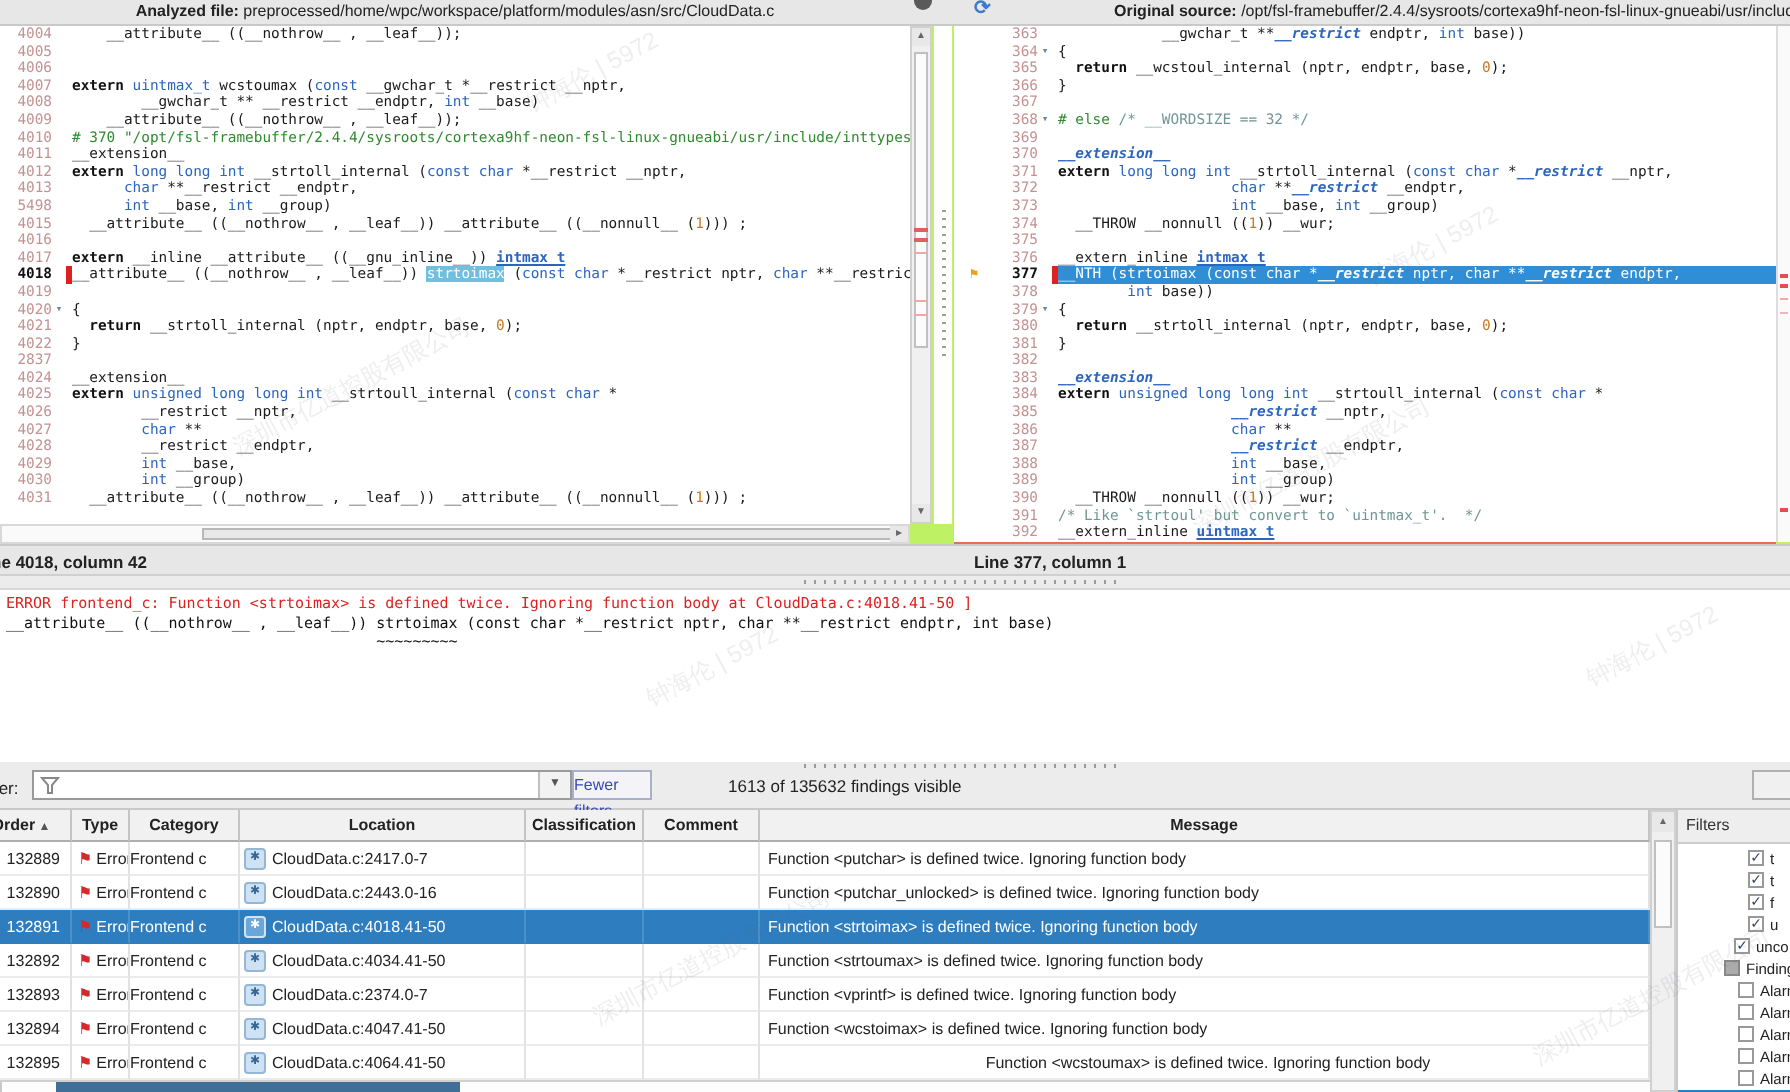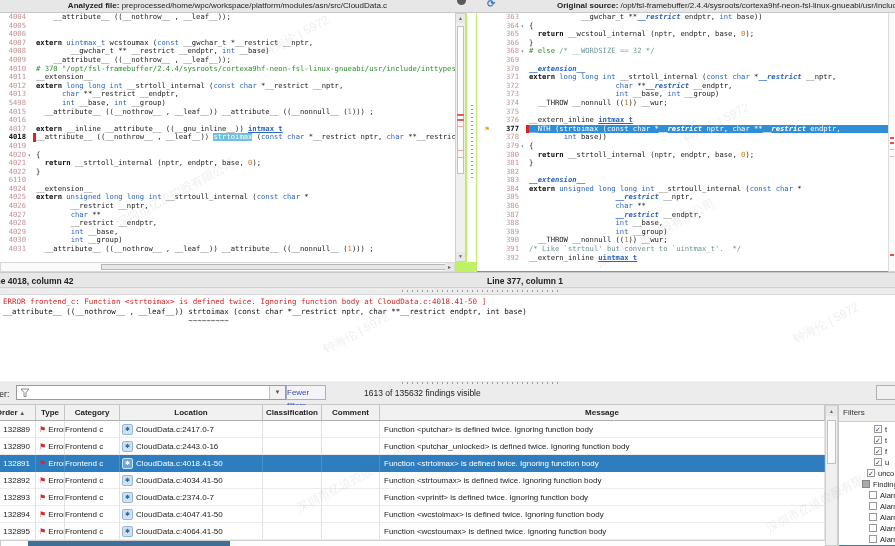--- a/index.html
+++ b/index.html
@@ -147,21 +147,21 @@
       <div class="cl"><span class="ln">4013</span><span class="fold"></span><span class="mark"></span><span class="code"><span class="t-pl">      </span><span class="t-kw">char</span><span class="t-pl"> **__restrict __endptr,</span></span></div>
       <div class="cl"><span class="ln">5498</span><span class="fold"></span><span class="mark"></span><span class="code"><span class="t-pl">      </span><span class="t-kw">int</span><span class="t-pl"> __base, </span><span class="t-kw">int</span><span class="t-pl"> __group)</span></span></div>
       <div class="cl"><span class="ln">4015</span><span class="fold"></span><span class="mark"></span><span class="code"><span class="t-pl">  __attribute__ ((__nothrow__ , __leaf__)) __attribute__ ((__nonnull__ (</span><span class="t-nu">1</span><span class="t-pl">))) ;</span></span></div>
       <div class="cl"><span class="ln">4016</span><span class="fold"></span><span class="mark"></span><span class="code"></span></div>
       <div class="cl"><span class="ln">4017</span><span class="fold"></span><span class="mark"></span><span class="code"><span class="t-b">extern</span><span class="t-pl"> __inline __attribute__ ((__gnu_inline__)) </span><span class="t-kb">intmax_t</span></span></div>
       <div class="cl cur"><span class="ln">4018</span><span class="fold"></span><span class="mark"></span><span class="code"><span class="t-pl">__attribute__ ((__nothrow__ , __leaf__)) </span><span class="t-hl">strtoimax</span><span class="t-pl"> (</span><span class="t-kw">const char</span><span class="t-pl"> *__restrict nptr, </span><span class="t-kw">char</span><span class="t-pl"> **__restrict</span></span></div>
       <div class="cl"><span class="ln">4019</span><span class="fold"></span><span class="mark"></span><span class="code"></span></div>
       <div class="cl"><span class="ln">4020</span><span class="fold">▾</span><span class="mark"></span><span class="code"><span class="t-pl">{</span></span></div>
       <div class="cl"><span class="ln">4021</span><span class="fold"></span><span class="mark"></span><span class="code"><span class="t-pl">  </span><span class="t-b">return</span><span class="t-pl"> __strtoll_internal (nptr, endptr, base, </span><span class="t-nu">0</span><span class="t-pl">);</span></span></div>
       <div class="cl"><span class="ln">4022</span><span class="fold"></span><span class="mark"></span><span class="code"><span class="t-pl">}</span></span></div>
-      <div class="cl"><span class="ln">6110</span><span class="fold"></span><span class="mark"></span><span class="code"></span></div>
+      <div class="cl"><span class="ln">2837</span><span class="fold"></span><span class="mark"></span><span class="code"></span></div>
       <div class="cl"><span class="ln">4024</span><span class="fold"></span><span class="mark"></span><span class="code"><span class="t-pl">__extension__</span></span></div>
       <div class="cl"><span class="ln">4025</span><span class="fold"></span><span class="mark"></span><span class="code"><span class="t-b">extern </span><span class="t-kw">unsigned long long int</span><span class="t-pl"> __strtoull_internal (</span><span class="t-kw">const char</span><span class="t-pl"> *</span></span></div>
       <div class="cl"><span class="ln">4026</span><span class="fold"></span><span class="mark"></span><span class="code"><span class="t-pl">        __restrict __nptr,</span></span></div>
       <div class="cl"><span class="ln">4027</span><span class="fold"></span><span class="mark"></span><span class="code"><span class="t-pl">        </span><span class="t-kw">char</span><span class="t-pl"> **</span></span></div>
       <div class="cl"><span class="ln">4028</span><span class="fold"></span><span class="mark"></span><span class="code"><span class="t-pl">        __restrict __endptr,</span></span></div>
       <div class="cl"><span class="ln">4029</span><span class="fold"></span><span class="mark"></span><span class="code"><span class="t-pl">        </span><span class="t-kw">int</span><span class="t-pl"> __base,</span></span></div>
       <div class="cl"><span class="ln">4030</span><span class="fold"></span><span class="mark"></span><span class="code"><span class="t-pl">        </span><span class="t-kw">int</span><span class="t-pl"> __group)</span></span></div>
       <div class="cl"><span class="ln">4031</span><span class="fold"></span><span class="mark"></span><span class="code"><span class="t-pl">  __attribute__ ((__nothrow__ , __leaf__)) __attribute__ ((__nonnull__ (</span><span class="t-nu">1</span><span class="t-pl">))) ;</span></span></div>
     </div>
 
@@ -178,20 +178,21 @@
 
   <div class="vsplit">
       <div class="vsplit-dots"></div>
     </div>
 
   <div id="paneR" class="pane">
       <div class="cl"><span class="flagcol"></span><span class="ln">363</span><span class="fold"></span><span class="mark"></span><span class="code"><span class="t-pl">            __gwchar_t **</span><span class="t-bi">__restrict</span><span class="t-pl"> endptr, </span><span class="t-kw">int</span><span class="t-pl"> base))</span></span></div>
       <div class="cl"><span class="flagcol"></span><span class="ln">364</span><span class="fold">▾</span><span class="mark"></span><span class="code"><span class="t-pl">{</span></span></div>
       <div class="cl"><span class="flagcol"></span><span class="ln">365</span><span class="fold"></span><span class="mark"></span><span class="code"><span class="t-pl">  </span><span class="t-b">return</span><span class="t-pl"> __wcstoul_internal (nptr, endptr, base, </span><span class="t-nu">0</span><span class="t-pl">);</span></span></div>
       <div class="cl"><span class="flagcol"></span><span class="ln">366</span><span class="fold"></span><span class="mark"></span><span class="code"><span class="t-pl">}</span></span></div>
+      <div class="cl"><span class="flagcol"></span><span class="ln">367</span><span class="fold"></span><span class="mark"></span><span class="code"></span></div>
       <div class="cl"><span class="flagcol"></span><span class="ln">368</span><span class="fold">▾</span><span class="mark"></span><span class="code"><span class="t-pp"># else </span><span class="t-cm">/* __WORDSIZE == 32 */</span></span></div>
       <div class="cl"><span class="flagcol"></span><span class="ln">369</span><span class="fold"></span><span class="mark"></span><span class="code"></span></div>
       <div class="cl"><span class="flagcol"></span><span class="ln">370</span><span class="fold"></span><span class="mark"></span><span class="code"><span class="t-bi">__extension__</span></span></div>
       <div class="cl"><span class="flagcol"></span><span class="ln">371</span><span class="fold"></span><span class="mark"></span><span class="code"><span class="t-b">extern </span><span class="t-kw">long long int</span><span class="t-pl"> __strtoll_internal (</span><span class="t-kw">const char</span><span class="t-pl"> *</span><span class="t-bi">__restrict</span><span class="t-pl"> __nptr,</span></span></div>
       <div class="cl"><span class="flagcol"></span><span class="ln">372</span><span class="fold"></span><span class="mark"></span><span class="code"><span class="t-pl">                    </span><span class="t-kw">char</span><span class="t-pl"> **</span><span class="t-bi">__restrict</span><span class="t-pl"> __endptr,</span></span></div>
       <div class="cl"><span class="flagcol"></span><span class="ln">373</span><span class="fold"></span><span class="mark"></span><span class="code"><span class="t-pl">                    </span><span class="t-kw">int</span><span class="t-pl"> __base, </span><span class="t-kw">int</span><span class="t-pl"> __group)</span></span></div>
       <div class="cl"><span class="flagcol"></span><span class="ln">374</span><span class="fold"></span><span class="mark"></span><span class="code"><span class="t-pl">  __THROW __nonnull ((</span><span class="t-nu">1</span><span class="t-pl">)) __wur;</span></span></div>
       <div class="cl"><span class="flagcol"></span><span class="ln">375</span><span class="fold"></span><span class="mark"></span></div>
       <div class="cl"><span class="flagcol"></span><span class="ln">376</span><span class="fold"></span><span class="mark"></span><span class="code"><span class="t-pl">__extern_inline </span><span class="t-kb">intmax_t</span></span></div>
       <div class="cl sel cur"><span class="flagcol">⚑</span><span class="ln">377</span><span class="fold"></span><span class="mark"></span><span class="code"><span class="t-pl">__NTH (strtoimax (const char *</span><span class="t-bi">__restrict</span><span class="t-pl"> nptr, char **</span><span class="t-bi">__restrict</span><span class="t-pl"> endptr,</span></span></div>
@@ -321,21 +322,21 @@
           <div class="td c-comment" style="width: 58px; flex: 0 0 auto;"></div>
           <div class="td c-message" style="width: 445px; flex: 0 0 auto;">Function &lt;wcstoimax&gt; is defined twice. Ignoring function body</div>
         </div>
         <div class="t-row">
           <div class="td c-order" style="width: 50px; flex: 0 0 auto;">132895</div>
           <div class="td c-type" style="width: 29px; flex: 0 0 auto;"><span class="flagi">⚑</span>Error</div>
           <div class="td c-category" style="width: 55px; flex: 0 0 auto;">Frontend c</div>
           <div class="td c-location" style="width: 143px; flex: 0 0 auto;"><span class="loci">✱</span>CloudData.c:4064.41-50</div>
           <div class="td c-classification" style="width: 59px; flex: 0 0 auto;"></div>
           <div class="td c-comment" style="width: 58px; flex: 0 0 auto;"></div>
-          <div class="td c-message" style="width: 445px; flex: 0 0 auto;">Function &lt;wcstoumax&gt; is defined twice. Ignoring function body</div>
+          <div class="td c-message" style="width: 445px; flex: 0 0 auto; text-align: center;">Function &lt;wcstoumax&gt; is defined twice. Ignoring function body</div>
         </div>
       </div>
 
     <div class="tvsb">
       <div class="tvsb-up">▲</div>
       <div class="tvsb-thumb"></div>
     </div>
 
     <div class="fpanel">
       <div class="fp-head">Filters</div>

